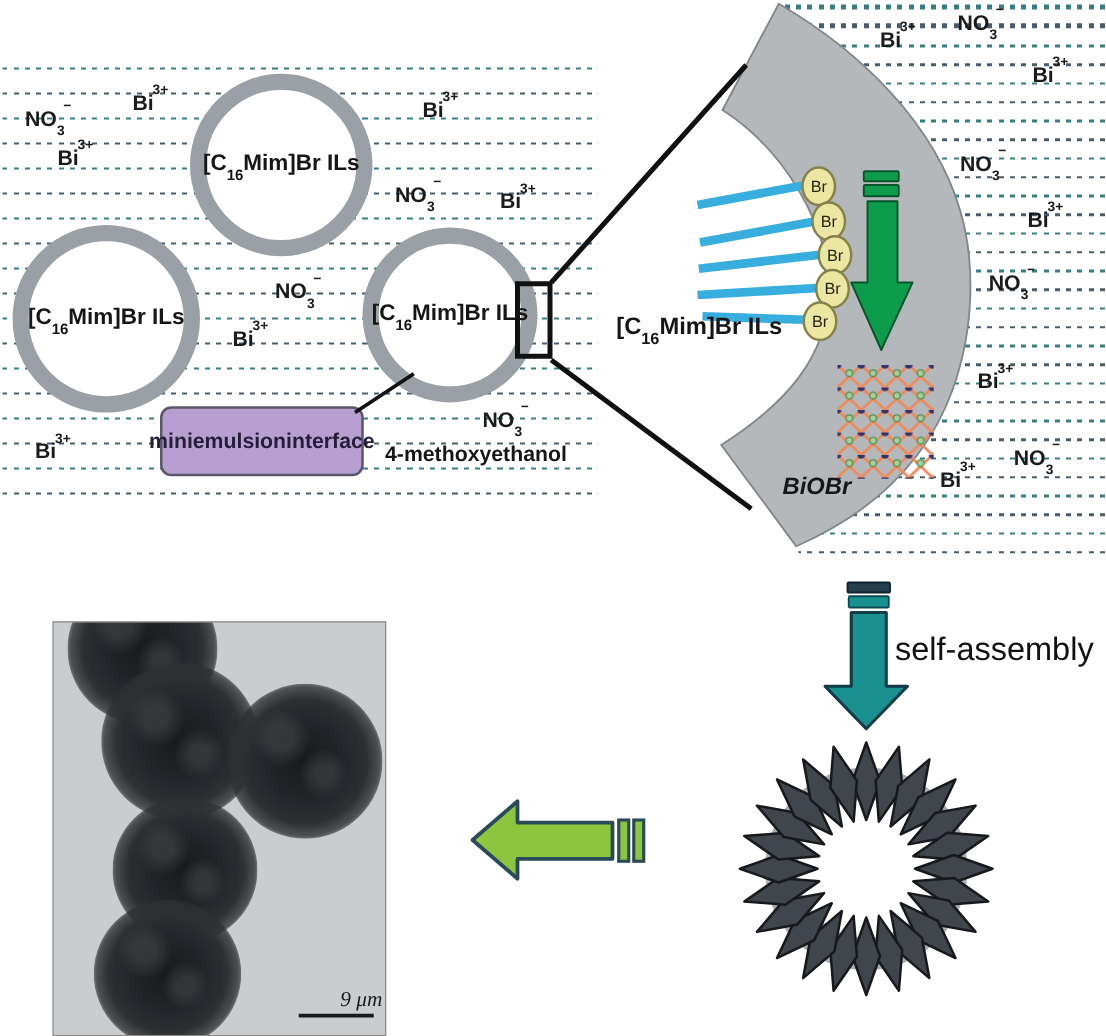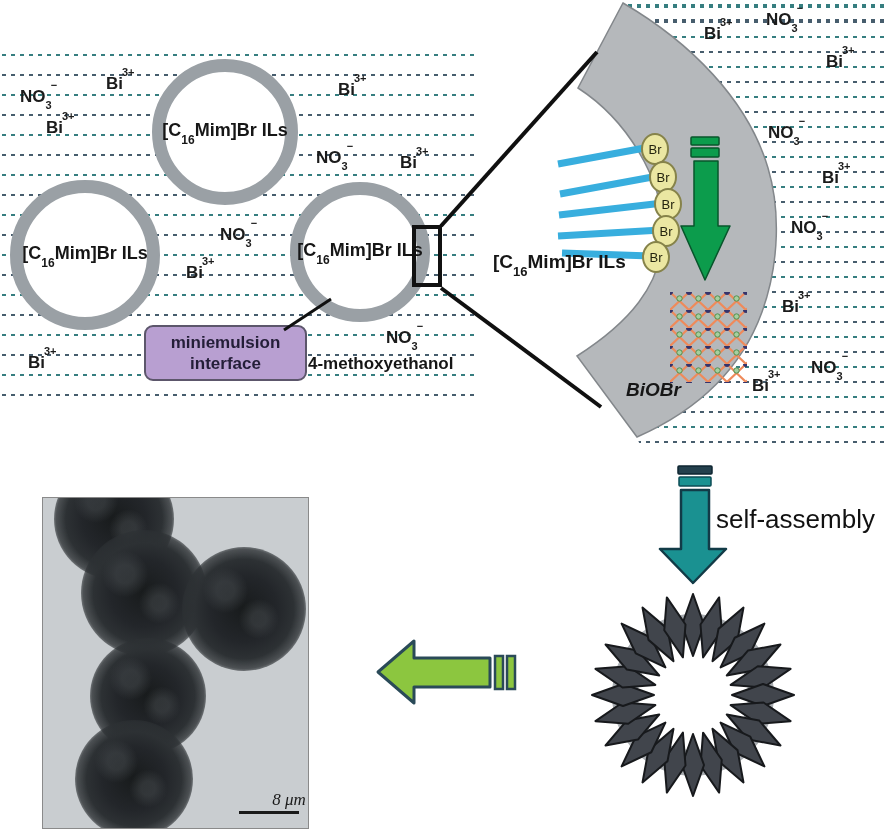--- a/index.html
+++ b/index.html
@@ -28,22 +28,22 @@
   .drop-label sub{font-size:12px;position:relative;top:3px;}
 
   
   .ion{position:absolute;z-index:6;font-weight:bold;font-size:17px;color:#1b1b1b;white-space:nowrap;}
   .ion sub{font-size:11px;position:relative;top:3px;}
   .ion sup{font-size:11px;position:relative;top:-6px;margin-left:-1px;}
 
   
   .iface-box{position:absolute;z-index:3;left:128px;top:325px;width:159px;height:52px;
              background:#b89fd1;border:2px solid #5c566b;border-radius:9px;
-             display:flex;flex-direction:column;align-items:center;justify-content:center;
-             font-weight:bold;font-size:17px;color:#241e38;line-height:1.25;margin-left:16px;}
+             display:flex;flex-direction:row;align-items:center;justify-content:center;
+             font-weight:bold;font-size:17px;color:#241e38;line-height:1.25;}
 
   .plain-label{position:absolute;z-index:6;font-weight:bold;color:#161616;white-space:nowrap;}
 
   
   .zoom-rect{position:absolute;z-index:6;left:412px;top:225px;width:22px;height:54px;
              border:4px solid #111;background:transparent;}
 
   svg.overlay{position:absolute;left:0;top:0;z-index:5;}
 
   .br-label{position:absolute;z-index:6;font-weight:normal;font-size:13px;color:#24240e;
@@ -209,17 +209,17 @@
   <div class="ion" style="left:752px;top:374px;"><span>Bi</span><sub></sub><sup>3+</sup></div>
 
   <div class="assembly-label">self-assembly</div>
 
   <div class="tem">
     <div class="sphere" style="left:11px;top:-39px;width:120px;height:120px;"></div>
     <div class="sphere" style="left:38px;top:32px;width:126px;height:126px;"></div>
     <div class="sphere" style="left:139px;top:49px;width:124px;height:124px;"></div>
     <div class="sphere" style="left:47px;top:140px;width:116px;height:116px;"></div>
     <div class="sphere" style="left:32px;top:222px;width:118px;height:118px;"></div>
-    <div class="scalebar-text">8 μm</div>
+    <div class="scalebar-text">9 μm</div>
     <div class="scalebar-line"></div>
   </div>
 
 </div>
 
 </body></html>

